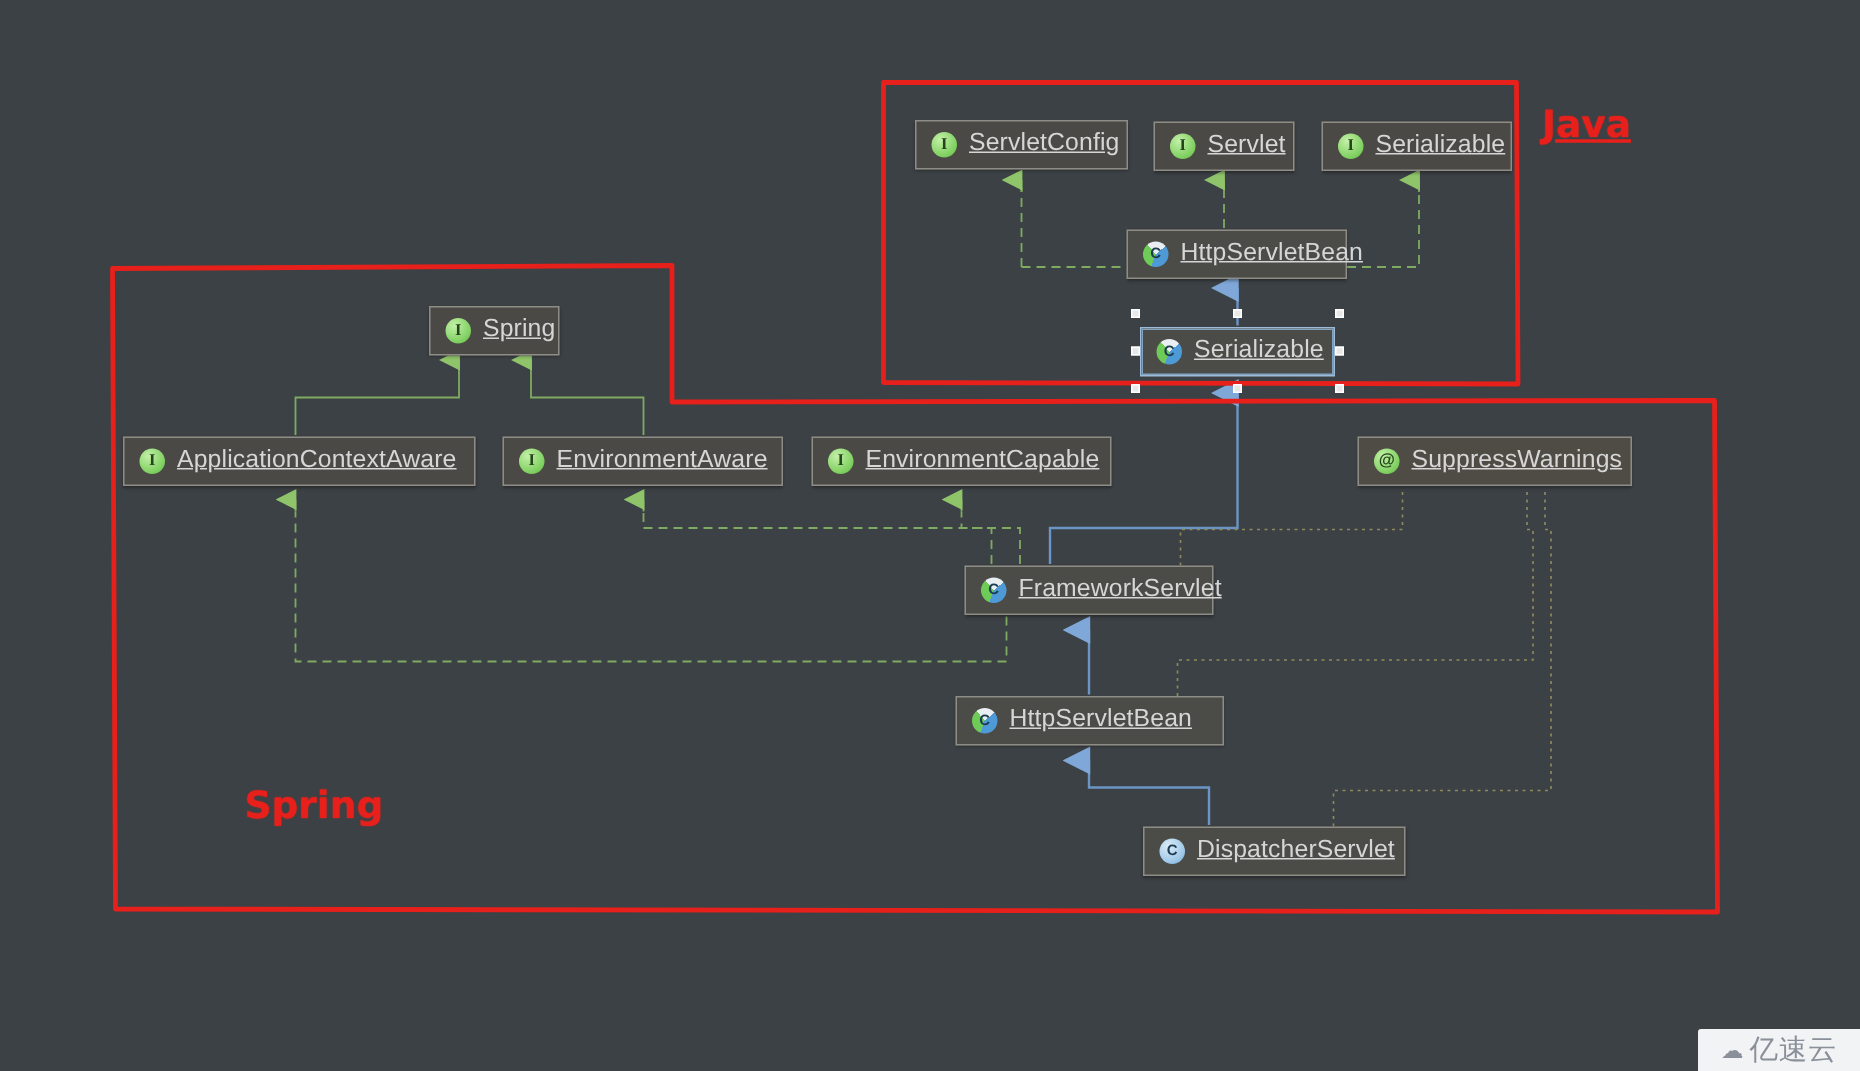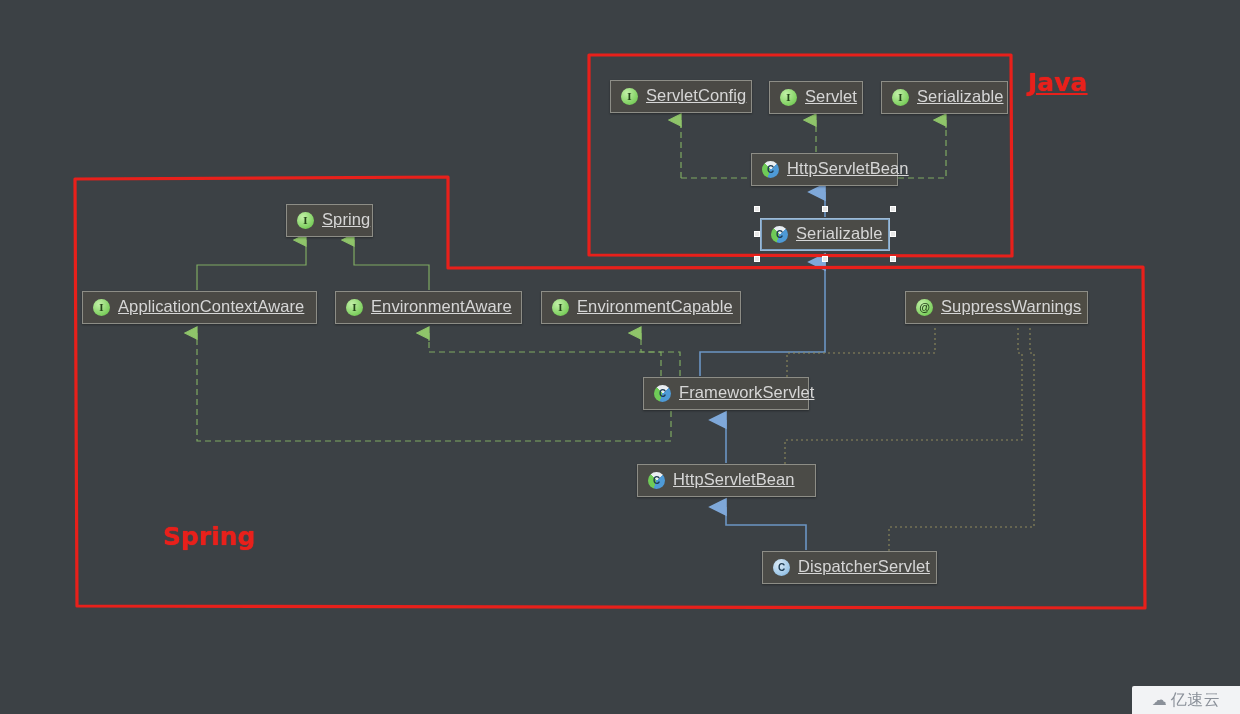--- a/index.html
+++ b/index.html
@@ -98,21 +98,21 @@
     position: absolute;
     right: 0; bottom: 0;
     width: 108px; height: 28px;
     background: #f2f3f5;
     display: flex; align-items: center; justify-content: center;
     gap: 4px;
     border-top-left-radius: 2px;
   }
   #watermark .wm-text {
     color: #8a9099;
-    font-size: 16px;
+    font-size: 19px;
     font-family: "DejaVu Sans", sans-serif;
     letter-spacing: .5px;
   }
   #watermark .wm-logo { color: #8a9099; font-size: 15px; }
 </style>
 </head>
 <body>
 
 <div id="canvas">
 

